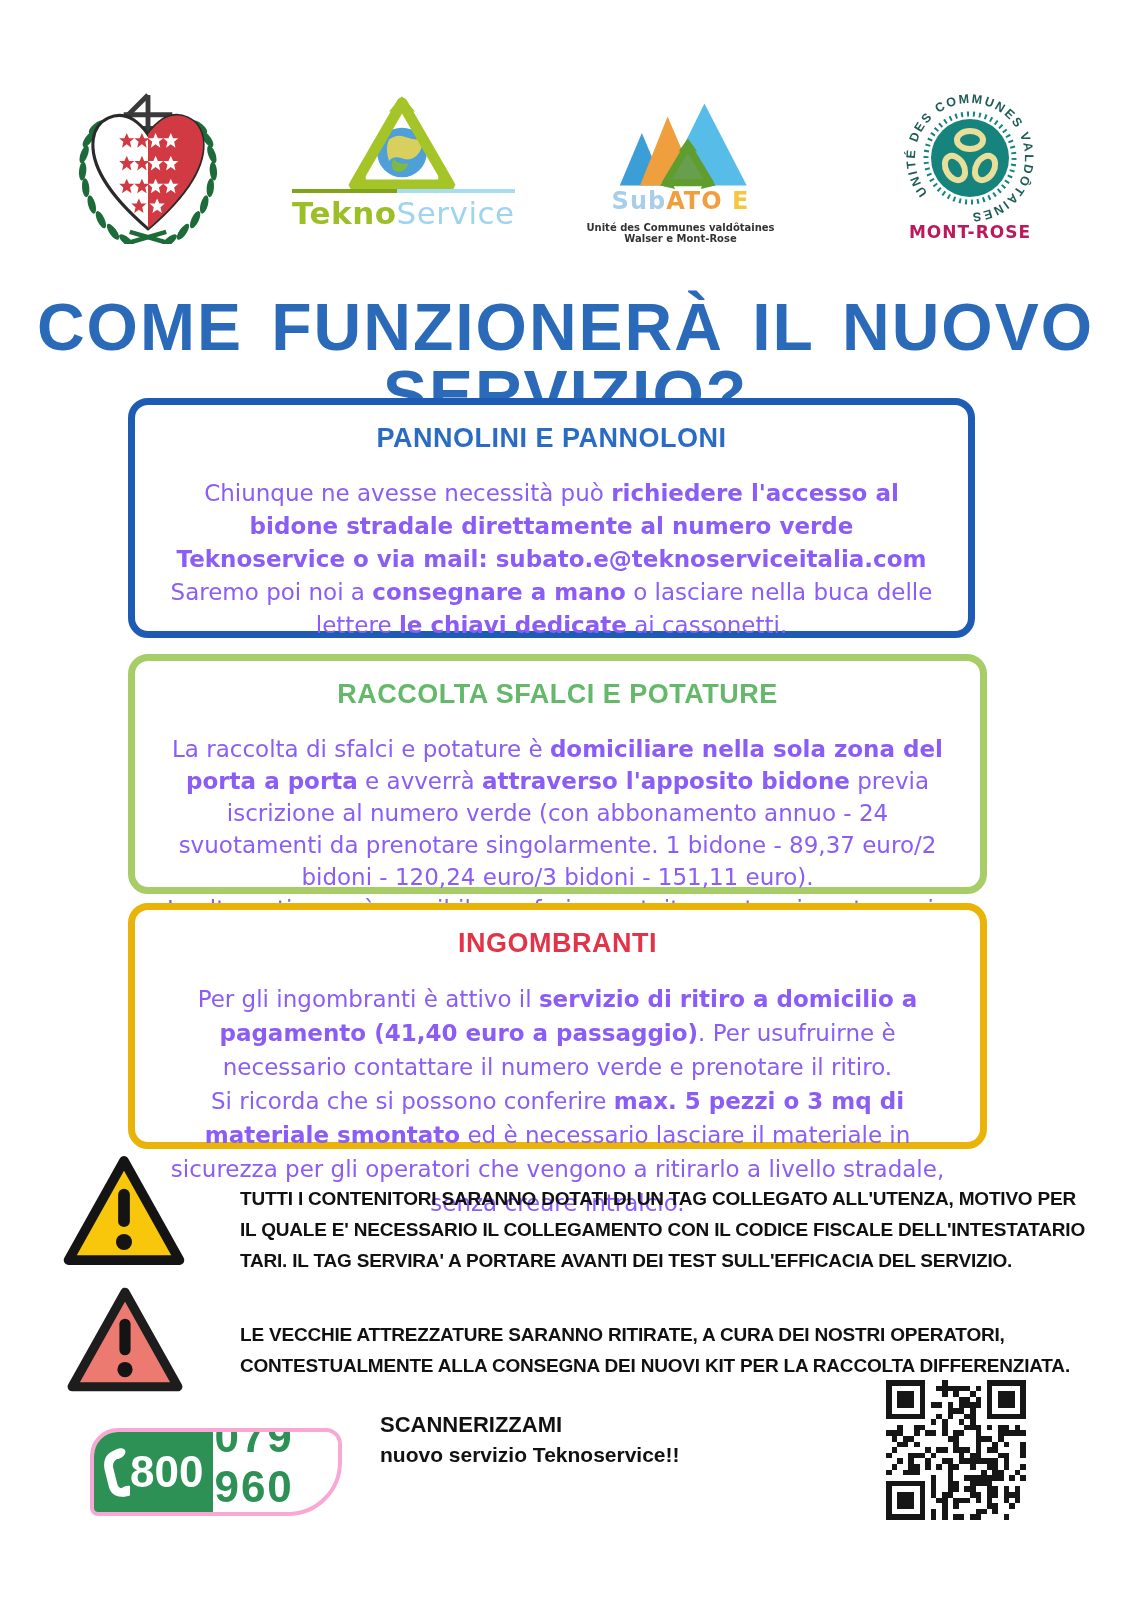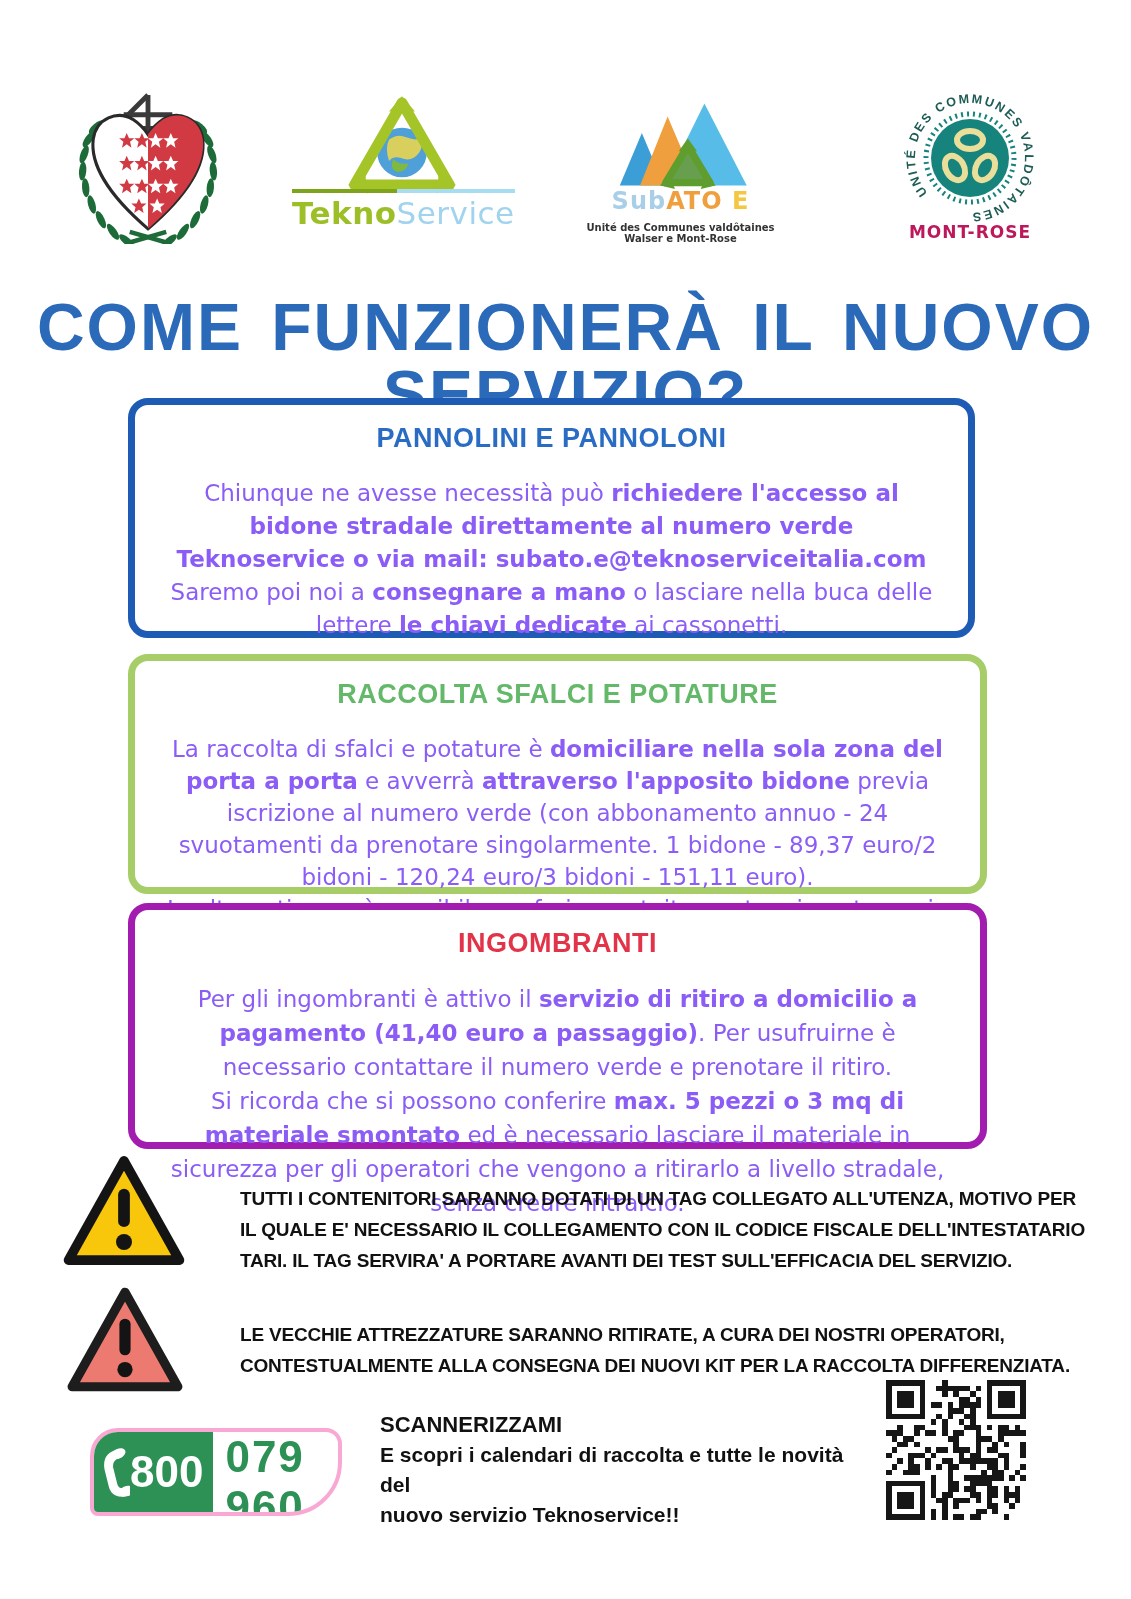--- a/index.html
+++ b/index.html
@@ -31,40 +31,40 @@
   .card{position:absolute;background:#fff;border-radius:20px;text-align:center;
         padding:14px 30px 0 30px;box-sizing:border-box;}
   .card h2{margin:4px 0 8px 0;font-size:27px;font-weight:800;letter-spacing:0.5px;
            font-family:"Liberation Sans",sans-serif;}
   .card .body{font-size:23px;line-height:33px;color:#8b5cf6;}
   #card-pannolini{left:128px;top:398px;width:847px;height:240px;border:7px solid #1e5bb4;}
   #card-pannolini h2{color:#2a6cc4;}
   #card-sfalci{left:128px;top:654px;width:859px;height:240px;border:7px solid #a6cd67;}
   #card-sfalci h2{color:#63b969;}
   #card-sfalci .body{line-height:32px;}
-  #card-ingombranti{left:128px;top:903px;width:859px;height:246px;border:7px solid #a21caf;}
+  #card-ingombranti{left:128px;top:903px;width:859px;height:246px;border:7px solid #eab308;}
   #card-ingombranti h2{color:#e23349;}
   #card-ingombranti .body{line-height:34px;}
 
   
   .warn-tri{position:absolute;}
   #warn1-tri{left:60px;top:1150px;width:128px;height:120px;}
   #warn2-tri{left:64px;top:1280px;width:122px;height:118px;}
   .warn-text{position:absolute;left:204px;width:845px;font-family:"Liberation Sans",sans-serif;
              font-weight:700;font-size:19px;line-height:31px;letter-spacing:-0.2px;color:#111;margin-left:36px;}
   #warn1-text{top:1164px;}
   #warn2-text{top:1300px;}
 
   
   .phone-badge{position:absolute;left:90px;top:1428px;width:252px;height:88px;
                border:4px solid #f9a8d4;border-radius:28px 16px 54px 8px;display:flex;
                overflow:hidden;background:#fff;box-sizing:border-box;}
   .phone-left{background:#2d9155;display:flex;align-items:center;padding:0 10px 0 6px;}
   .phone-left .pnum{color:#fff;font-weight:800;font-size:44px;font-family:"Liberation Sans",sans-serif;}
-  .phone-right{display:flex;align-items:flex-start;padding-left:12px;}
+  .phone-right{display:flex;align-items:flex-end;padding-left:1px;}
   .phone-right .pnum{color:#2d9155;font-weight:800;font-size:44px;letter-spacing:2px;
                      font-family:"Liberation Sans",sans-serif;}
   .scan-block{position:absolute;left:380px;top:1410px;width:488px;text-align:left;
               font-family:"Liberation Sans",sans-serif;font-weight:700;color:#111;}
   .scan-title{font-size:22px;line-height:30px;}
   .scan-line{font-size:21px;line-height:30px;}
   .qr{position:absolute;left:886px;top:1380px;width:140px;height:140px;}
   .qr svg{width:100%;height:100%;shape-rendering:crispEdges;}
 </style>
 </head>
@@ -235,21 +235,20 @@
       </svg>
       <span class="pnum">800</span>
     </div>
     <div class="phone-right">
       <span class="pnum">079 960</span>
     </div>
   </div>
 
   <div class="scan-block">
     <div class="scan-title">SCANNERIZZAMI</div>
-    <div class="scan-line">E scopri i calendari di raccolta e tutte le novità del</div>
     <div class="scan-line">nuovo servizio Teknoservice!!</div>
   </div>
 
   <div class="qr">
     <svg id="qr-svg" viewBox="0 0 25 25">
         <rect x="10" y="0" width="1" height="1" fill="#161616"></rect>
         <rect x="9" y="1" width="1" height="1" fill="#161616"></rect>
         <rect x="10" y="1" width="1" height="1" fill="#161616"></rect>
         <rect x="11" y="1" width="1" height="1" fill="#161616"></rect>
         <rect x="12" y="1" width="1" height="1" fill="#161616"></rect>

